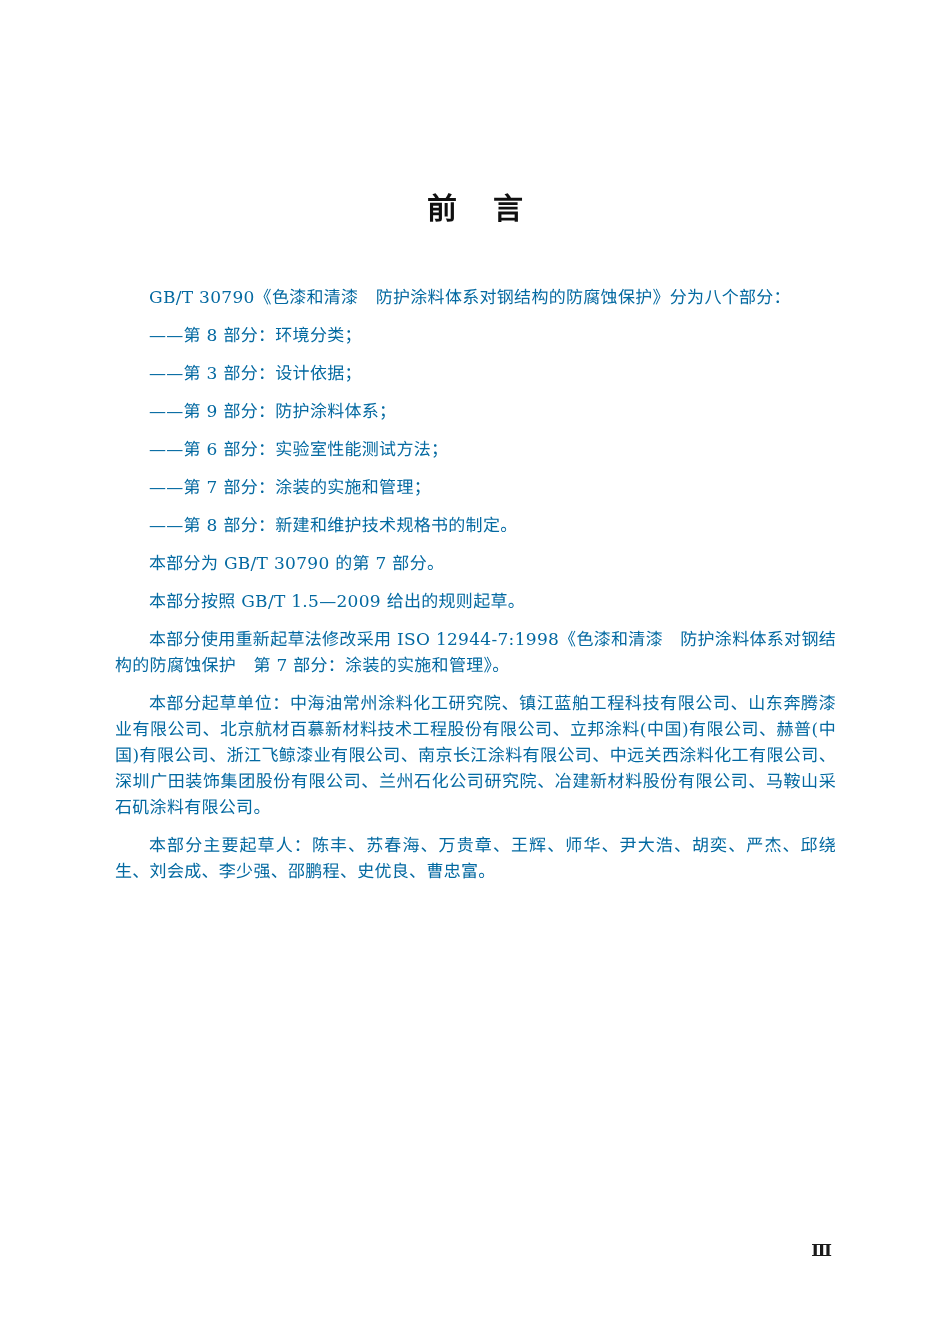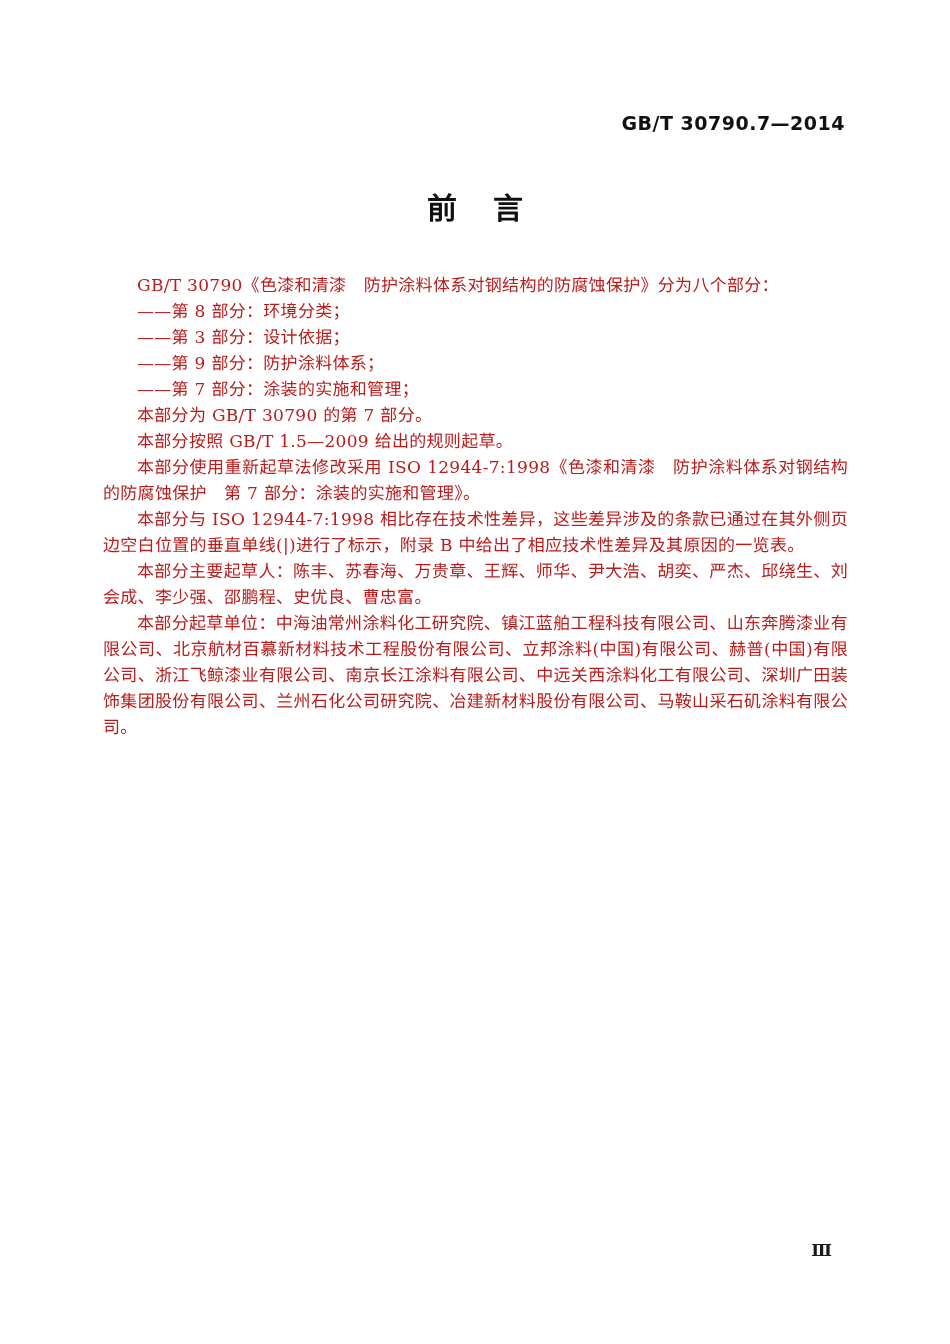--- a/index.html
+++ b/index.html
@@ -46,66 +46,64 @@
     line-height: 34px;
     color: #101010;
   }
   .foreword-body {
     position: absolute;
     top: 272px;
     left: 103px;
     width: 745px;
   }
   .para {
-    margin: 0;
+    margin: 12px;
     font-size: 17px;
     line-height: 26px;
     text-indent: 2em;
     text-align: justify;
     letter-spacing: 0.3px;
     word-break: break-all;
-    color: #b91c1c;
+    color: #0369a1;
   }
   .page-footer {
     position: absolute;
     top: 1240px;
     right: 118px;
   }
   .page-number {
     font-family: "DejaVu Serif", "Liberation Serif", serif;
     font-weight: bold;
     font-size: 17px;
     color: #1a1a1a;
   }
 </style>
 </head>
 <body>
 
 <div class="page">
 
-  <div class="page-header">
-    <span class="std-code">GB/T 30790.7—2014</span>
-  </div>
 
   <h1 class="doc-title">
     <span>前</span>
     <span>言</span>
   </h1>
 
   <div class="foreword-body">
       <p class="para">GB/T 30790《色漆和清漆　防护涂料体系对钢结构的防腐蚀保护》分为八个部分：</p>
       <p class="para">——第 8 部分：环境分类；</p>
       <p class="para">——第 3 部分：设计依据；</p>
       <p class="para">——第 9 部分：防护涂料体系；</p>
+      <p class="para">——第 6 部分：实验室性能测试方法；</p>
       <p class="para">——第 7 部分：涂装的实施和管理；</p>
+      <p class="para">——第 8 部分：新建和维护技术规格书的制定。</p>
       <p class="para">本部分为 GB/T 30790 的第 7 部分。</p>
       <p class="para">本部分按照 GB/T 1.5—2009 给出的规则起草。</p>
       <p class="para">本部分使用重新起草法修改采用 ISO 12944-7:1998《色漆和清漆　防护涂料体系对钢结构的防腐蚀保护　第 7 部分：涂装的实施和管理》。</p>
-      <p class="para">本部分与 ISO 12944-7:1998 相比存在技术性差异，这些差异涉及的条款已通过在其外侧页边空白位置的垂直单线(|)进行了标示，附录 B 中给出了相应技术性差异及其原因的一览表。</p>
+      <p class="para">本部分起草单位：中海油常州涂料化工研究院、镇江蓝舶工程科技有限公司、山东奔腾漆业有限公司、北京航材百慕新材料技术工程股份有限公司、立邦涂料(中国)有限公司、赫普(中国)有限公司、浙江飞鲸漆业有限公司、南京长江涂料有限公司、中远关西涂料化工有限公司、深圳广田装饰集团股份有限公司、兰州石化公司研究院、冶建新材料股份有限公司、马鞍山采石矶涂料有限公司。</p>
       <p class="para">本部分主要起草人：陈丰、苏春海、万贵章、王辉、师华、尹大浩、胡奕、严杰、邱绕生、刘会成、李少强、邵鹏程、史优良、曹忠富。</p>
-      <p class="para">本部分起草单位：中海油常州涂料化工研究院、镇江蓝舶工程科技有限公司、山东奔腾漆业有限公司、北京航材百慕新材料技术工程股份有限公司、立邦涂料(中国)有限公司、赫普(中国)有限公司、浙江飞鲸漆业有限公司、南京长江涂料有限公司、中远关西涂料化工有限公司、深圳广田装饰集团股份有限公司、兰州石化公司研究院、冶建新材料股份有限公司、马鞍山采石矶涂料有限公司。</p>
     </div>
 
   <div class="page-footer">
     <span class="page-number">Ⅲ</span>
   </div>
 
 </div>
 
 </body></html>

